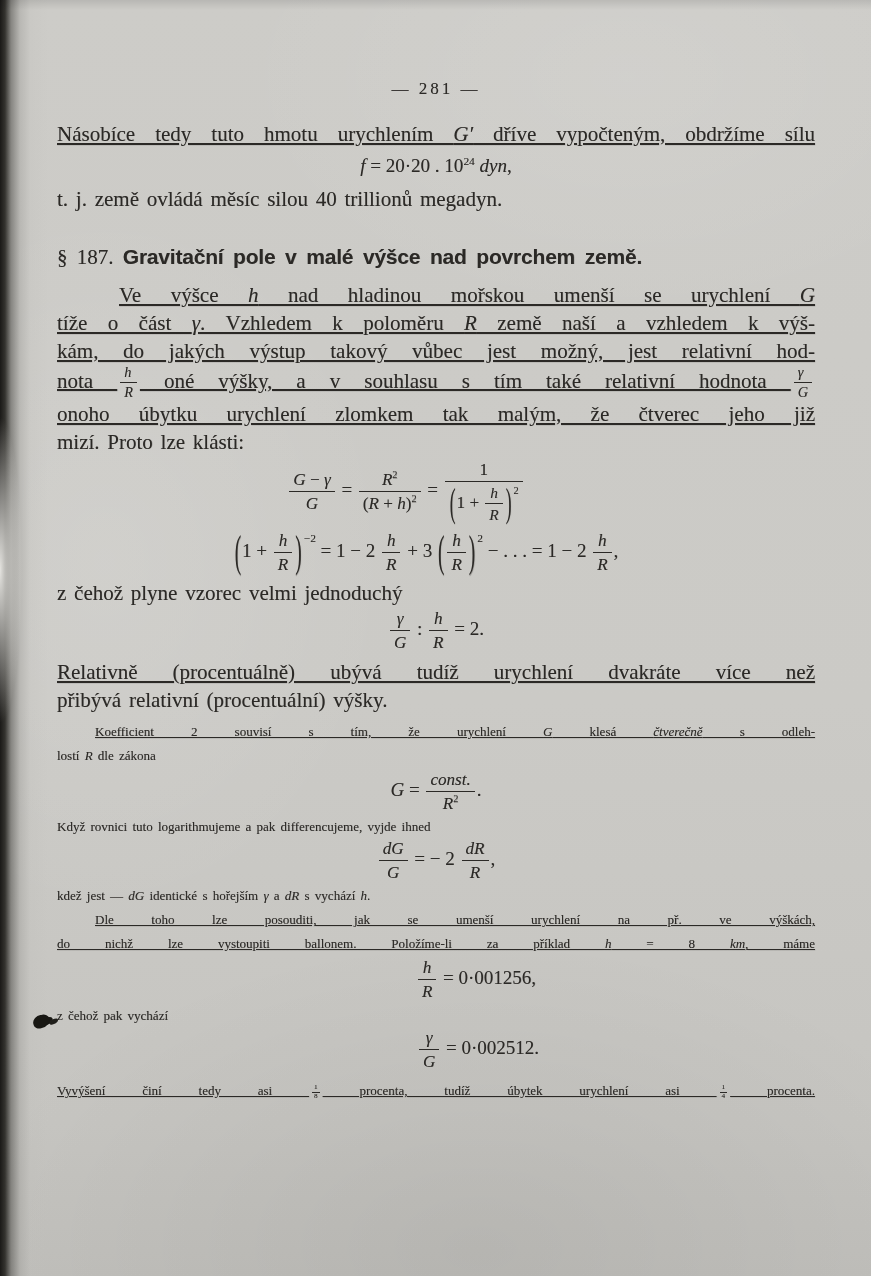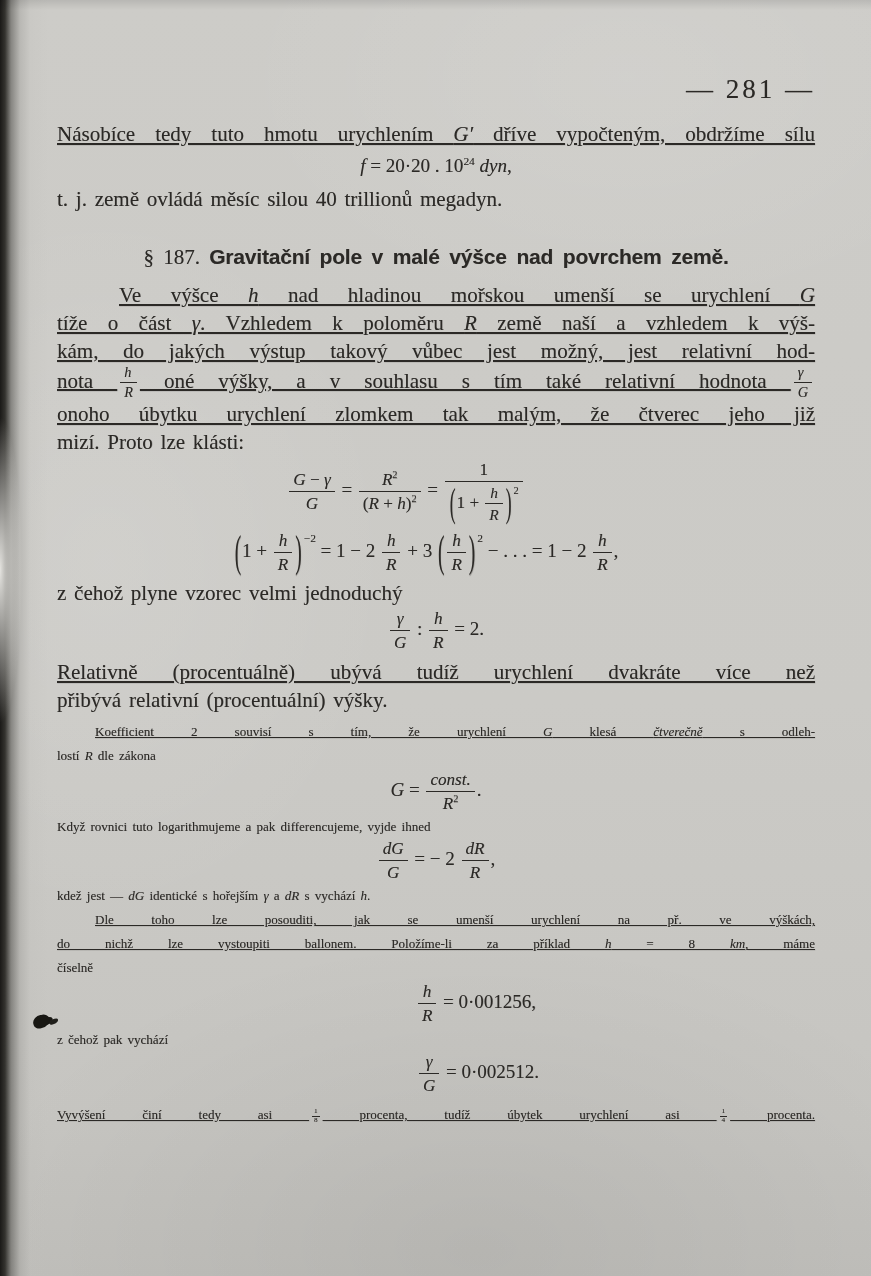--- a/index.html
+++ b/index.html
@@ -33,27 +33,27 @@
   .ink-blob{
     position:absolute;left:33px;top:1015px;width:17px;height:13px;
     background:#181713;border-radius:55% 45% 60% 40%;
     transform:rotate(-14deg);
     box-shadow:12px 3px 0 -4px #201f1b, 6px 1px 0 -3px #181713;
   }
   .content{
     position:absolute;left:57px;top:76px;width:758px;
     text-shadow:0.3px 0.3px 0.5px rgba(43,41,38,0.35);
   }
-  .pagenum{text-align:right;font-size:27px;letter-spacing:3px;line-height:26px;}
+  .pagenum{text-align:center;font-size:17px;letter-spacing:3px;line-height:26px;}
   .line{font-size:21px;line-height:28px;word-spacing:2.5px;}
   .line.small{font-size:13px;line-height:24px;word-spacing:2px;}
   .line.just{text-align:justify;text-align-last:justify;text-decoration:underline;}
   .line.left{text-align:left;}
   .heading{
-    text-align:center;font-size:21px;line-height:28px;word-spacing:4px;
+    text-align:left;font-size:21px;line-height:28px;word-spacing:4px;
   }
   .hb{font-family:"Liberation Sans","DejaVu Sans",sans-serif;font-weight:700;letter-spacing:-0.2px;}
   .mv{font-style:italic;}
   .formula{
     text-align:center;font-size:19px;line-height:1.35;
   }
   sup.sup{font-size:0.6em;line-height:0;}
   sup.sup.hi{vertical-align:baseline;position:relative;top:-1.35em;margin-left:1px;}
   .frac{display:inline-block;vertical-align:middle;text-align:center;line-height:1.12;margin:0 2px;}
   .frac .num{display:block;padding:0 4px 2px;}
@@ -96,19 +96,18 @@
       <div class="line body just" style="margin-top: 6px;"><span>Relativně (procentuálně) ubývá tudíž urychlení dvakráte více než</span></div>
       <div class="line body left"><span>přibývá relativní (procentuální) výšky.</span></div>
       <div class="line small just" style="text-indent: 38px; margin-top: 6px;"><span>Koefficient 2 souvisí s tím, že urychlení </span><i class="mv">G</i><span> klesá </span><i class="mv">čtverečně</i><span> s odleh-</span></div>
       <div class="line small left"><span>lostí </span><i class="mv">R</i><span> dle zákona</span></div>
       <div class="formula" style="margin-top: 2px;"><i class="mv">G</i><span> = </span><span class="frac"><span class="num"><i class="mv">const.</i></span><span class="den"><i class="mv">R</i><sup class="sup">2</sup></span></span><span>.</span></div>
       <div class="line small left" style="margin-top: 2px;"><span>Když rovnici tuto logarithmujeme a pak differencujeme, vyjde ihned</span></div>
       <div class="formula" style="margin-top: 0px;"><span class="frac"><span class="num"><i class="mv">dG</i></span><span class="den"><i class="mv">G</i></span></span><span> = − 2 </span><span class="frac"><span class="num"><i class="mv">dR</i></span><span class="den"><i class="mv">R</i></span></span><span>,</span></div>
       <div class="line small left" style="margin-top: 2px;"><span>kdež jest — </span><i class="mv">dG</i><span> identické s hořejším </span><i class="mv">γ</i><span> a </span><i class="mv">dR</i><span> s vychází </span><i class="mv">h</i><span>.</span></div>
       <div class="line small just" style="text-indent: 38px;"><span>Dle toho lze posouditi, jak se umenší urychlení na př. ve výškách,</span></div>
       <div class="line small just"><span>do nichž lze vystoupiti ballonem. Položíme-li za příklad </span><i class="mv">h</i><span> = 8 </span><i class="mv">km</i><span>, máme</span></div>
-      <div class="line small left"><span>číselně</span></div>
       <div class="formula" style="margin-top: 2px; transform: translateX(40px);"><span class="frac"><span class="num"><i class="mv">h</i></span><span class="den"><i class="mv">R</i></span></span><span> = 0·001256,</span></div>
       <div class="line small left" style="margin-top: 2px;"><span>z čehož pak vychází</span></div>
       <div class="formula" style="margin-top: 0px; transform: translateX(42px);"><span class="frac"><span class="num"><i class="mv">γ</i></span><span class="den"><i class="mv">G</i></span></span><span> = 0·002512.</span></div>
       <div class="line small just" style="margin-top: 8px;"><span>Vyvýšení činí tedy asi </span><span class="frac tiny"><span class="num"><span>1</span></span><span class="den"><span>8</span></span></span><span> procenta, tudíž úbytek urychlení asi </span><span class="frac tiny"><span class="num"><span>1</span></span><span class="den"><span>4</span></span></span><span> procenta.</span></div>
     </div>
 </div>
 
 </body></html>

